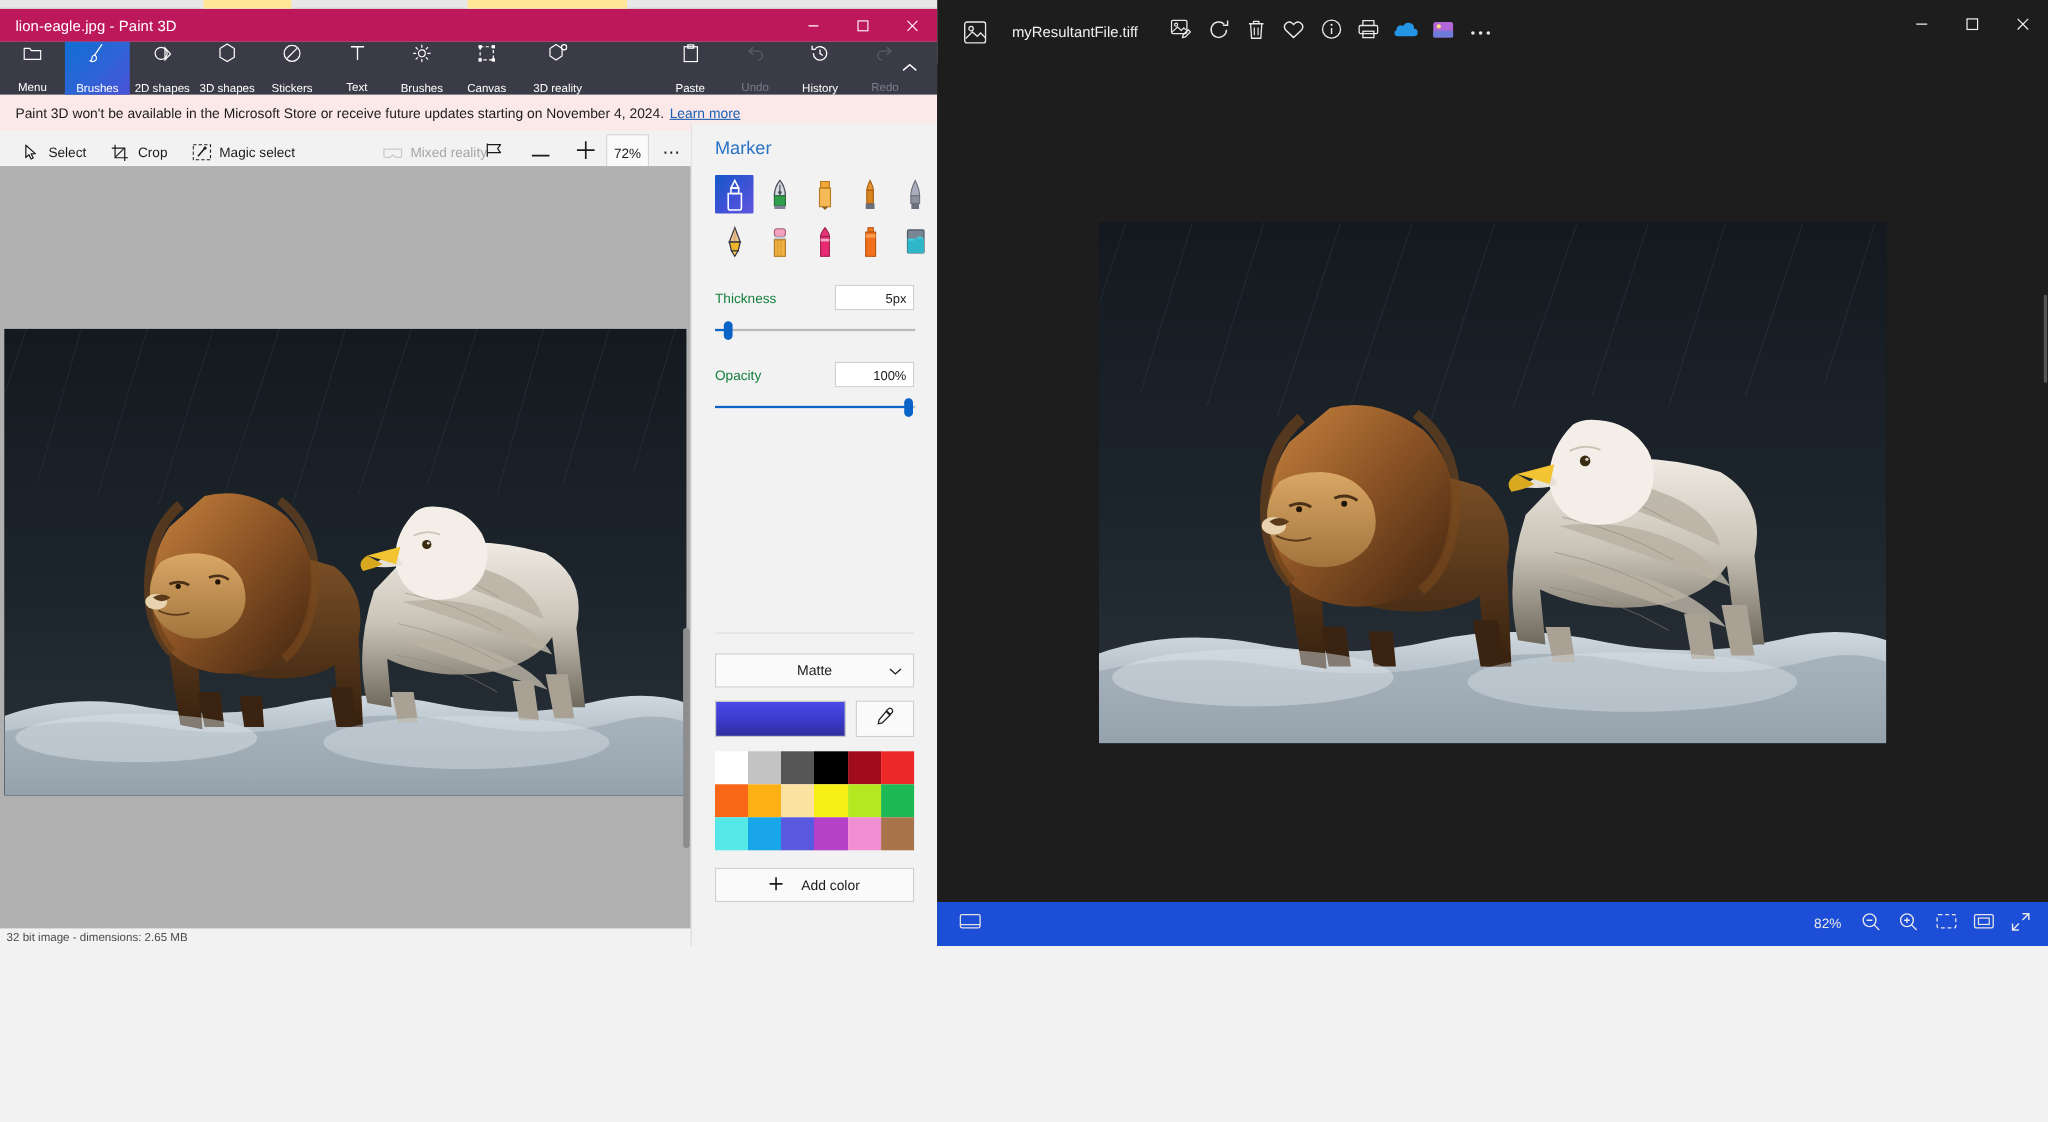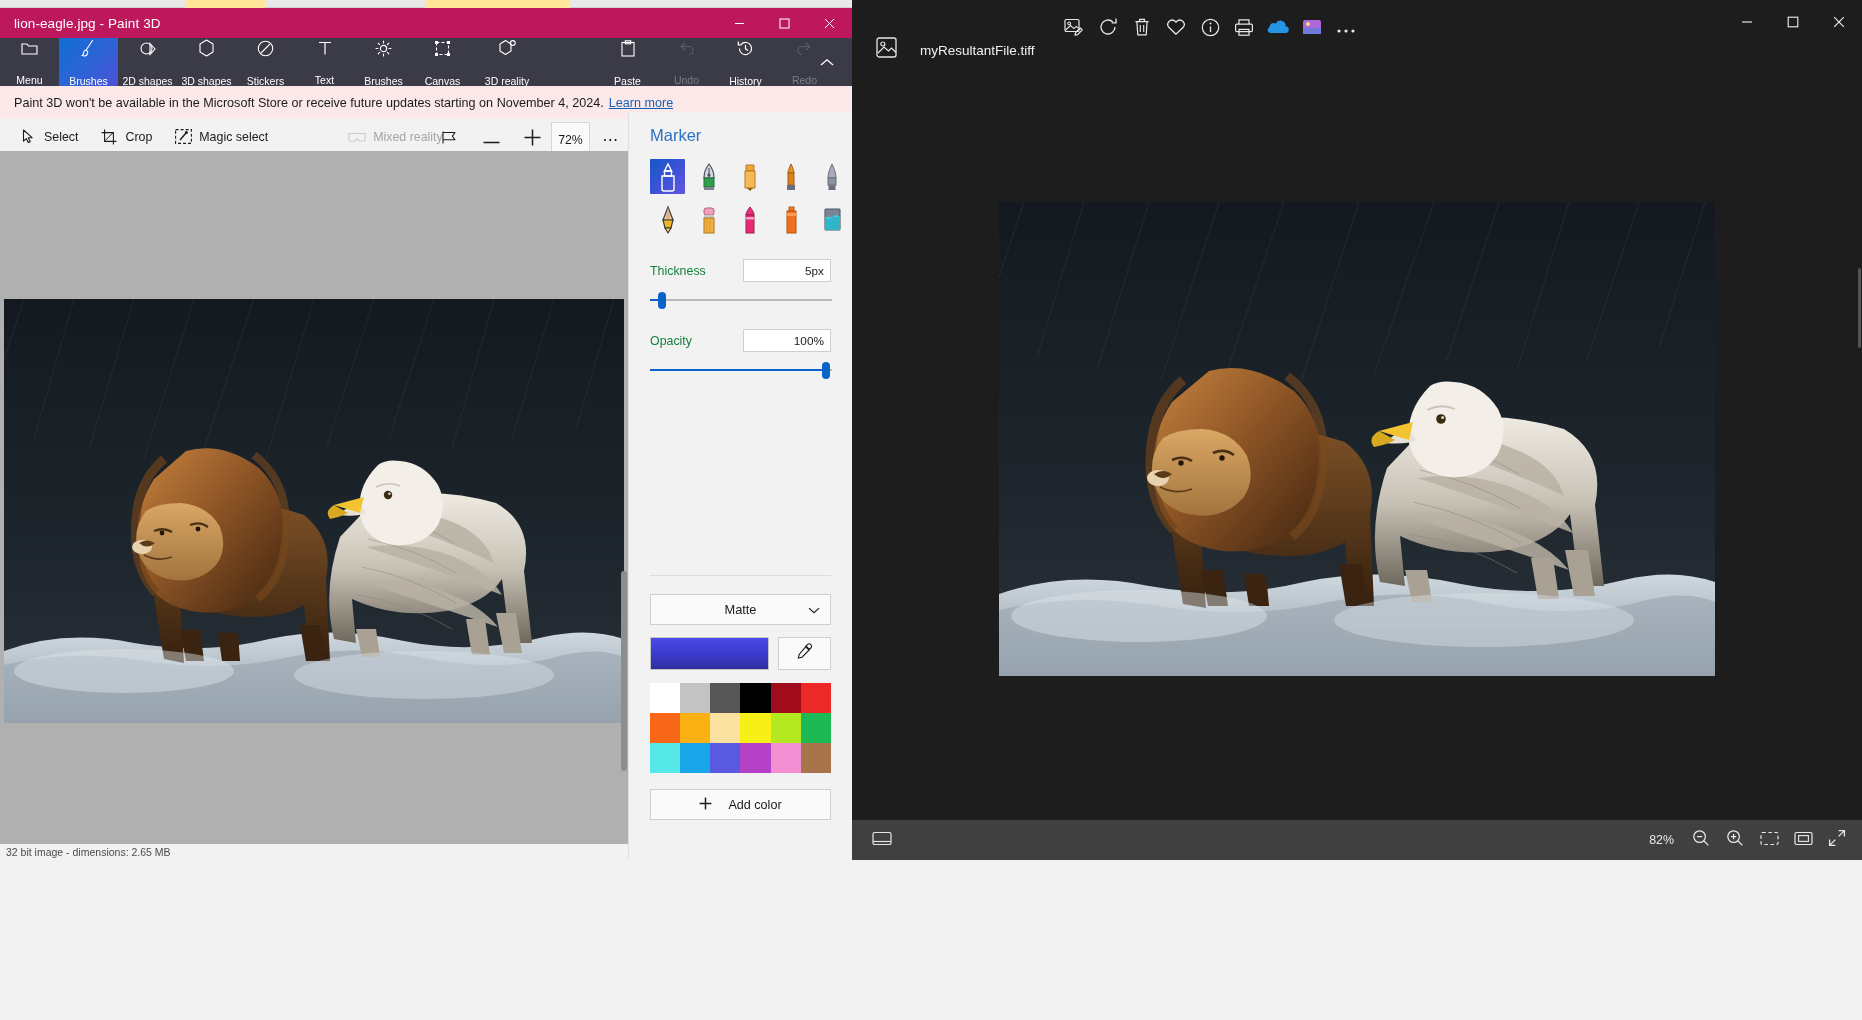--- a/index.html
+++ b/index.html
@@ -55,21 +55,21 @@
   }
 
   .p3-notice {
     height:33px; background:#fbe9e9; display:flex; align-items:center;
     padding-left:14px; font-size:12.6px; color:#1b1b1b; gap:5px;
   }
   .p3-notice a { color:#1a5fb4; text-decoration:underline; }
 
   .p3-subbar {
     height:40px; background:#f2f2f2; display:flex; align-items:center;
-    border-bottom:5px solid #4c1d95; position:relative; padding-left:8px;
+    border-bottom:1px solid #4c1d95; position:relative; padding-left:8px;
   }
   .sb-item {
     display:flex; align-items:center; gap:7px; font-size:12.4px; color:#1b1b1b;
     padding:0 11px; height:34px;
   }
   .sb-item.disabled { color:#a6a6a6; }
   .sb-item.disabled svg { opacity:.45; }
   .sb-icon { display:flex; align-items:center; justify-content:center; width:18px; }
   .sb-zoom {
     position:absolute; left:551px; top:3px; width:39px; height:36px;
@@ -123,21 +123,21 @@
   .brush-grid { display:grid; grid-template-columns:repeat(5,1fr); gap:8px 6px; margin-bottom:22px; }
   .brush-cell {
     width:35px; height:35px; display:flex; align-items:center; justify-content:center;
     border-radius:1px;
   }
   .brush-cell.sel { background:linear-gradient(135deg,#1558c8 0%,#3f52d6 55%,#6157e0 100%); }
 
   .pnl-row { display:flex; align-items:center; justify-content:space-between; margin-bottom:9px; }
   .pnl-label { font-size:12.4px; color:#15803d; }
   .pnl-val {
-    width:88px; height:23px; background:#ffffff; border:1px solid #cfcfcf;
+    width:72px; height:23px; background:#ffffff; border:1px solid #cfcfcf;
     display:flex; align-items:center; justify-content:flex-end; padding-right:6px;
     font-size:11.8px; color:#1b1b1b;
   }
   .slider { position:relative; height:18px; margin-bottom:20px; }
   .slider .track { position:absolute; left:0; top:8px; width:182px; height:2px; background:#b9b9b9; }
   .slider .fill  { position:absolute; left:0; top:8px; height:2px; background:#0a64c8; }
   .slider .knob  { position:absolute; top:1px; width:8px; height:17px; background:#0a64c8; border-radius:4px; }
 
   .pnl-sep { height:1px; background:#dddddd; margin:22px 0 18px 0; }
 
@@ -164,34 +164,34 @@
     height:31px; border:1px solid #cfcfcf; background:#fafafa;
     display:flex; align-items:center; justify-content:center; gap:16px;
     font-size:12.6px; color:#1b1b1b;
   }
 
   
   #photos-window {
     position:absolute; left:852px; top:0; width:1010px; height:860px;
     background:#1d1d1d;
   }
-  .ph-titlebar { height:58px; position:relative; display:flex; align-items:flex-end; }
+  .ph-titlebar { height:58px; position:relative; display:flex; align-items:center; }
   .ph-appicon { width:52px; display:flex; align-items:center; justify-content:center; color:#e6e6e6; margin-left:8px;}
   .ph-filename { color:#f0f0f0; font-size:13.5px; margin-left:8px; }
   .ph-tools { position:absolute; left:205px; top:0; height:58px; display:flex; align-items:center; gap:0; }
   .ph-tool { width:34px; height:58px; display:flex; align-items:center; justify-content:center; color:#e8e8e8; }
   .ph-winbtns { position:absolute; right:0; top:0; height:44px; display:flex; }
   .ph-winbtn { width:46px; height:44px; display:flex; align-items:center; justify-content:center; color:#f0f0f0; }
   .ph-viewport {
     position:absolute; left:0; top:58px; width:1010px; height:762px;
     background:#1d1d1d; display:flex; align-items:center; justify-content:center; overflow:hidden;
   }
   .ph-image { width:716px; height:474px; background:#101820; position:relative; overflow:hidden; }
   .ph-bottombar {
-    position:absolute; left:0; bottom:0; width:1010px; height:40px; background:#404040;
+    position:absolute; left:0; bottom:0; width:1010px; height:40px; background:#1d4ed8;
     display:flex; align-items:center;
   }
   .ph-bb-left { width:40px; display:flex; align-items:center; justify-content:center; color:#e4e4e4; margin-left:10px; }
   .ph-bb-right { margin-left:auto; display:flex; align-items:center; gap:0; padding-right:8px; }
   .ph-bb-zoom { color:#e8e8e8; font-size:12.4px; margin-right:10px; }
   .ph-bb-btn { width:34px; height:40px; display:flex; align-items:center; justify-content:center; color:#e8e8e8; }
   .ph-scroll-right { position:absolute; right:0; top:58px; width:5px; height:520px; }
   .ph-scroll-right .t { position:absolute; right:1px; top:210px; width:3px; height:80px; background:#555; border-radius:2px; }
 
   

